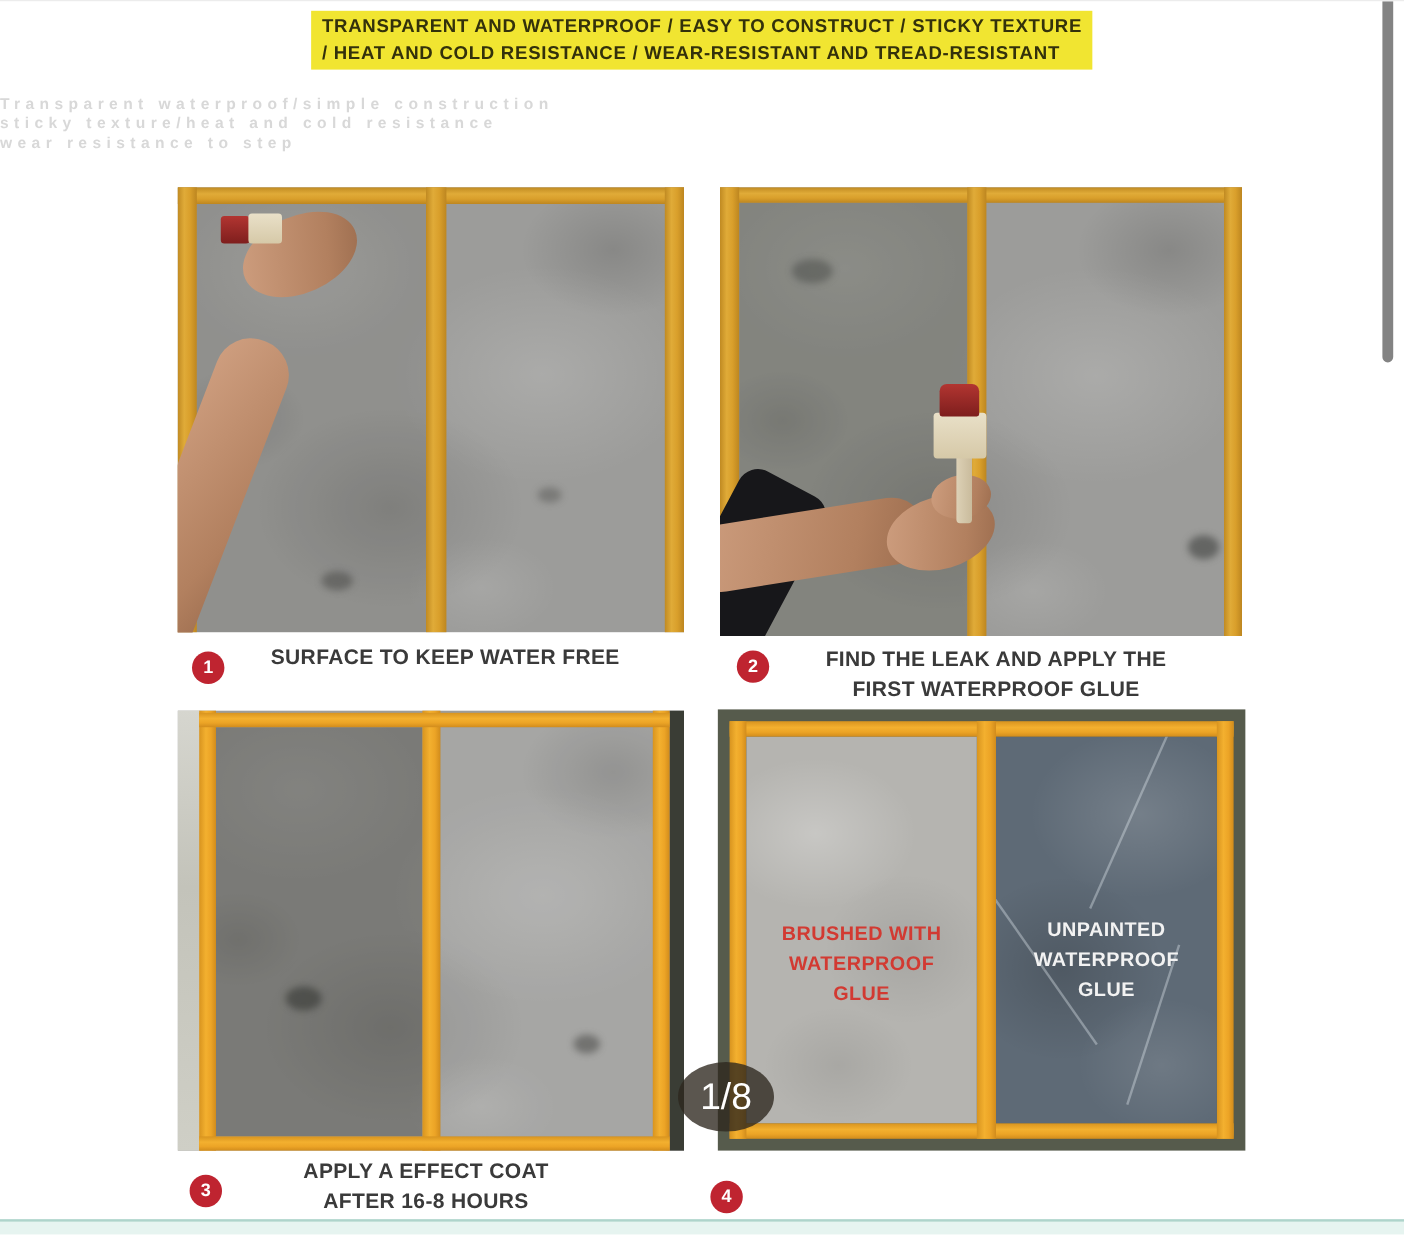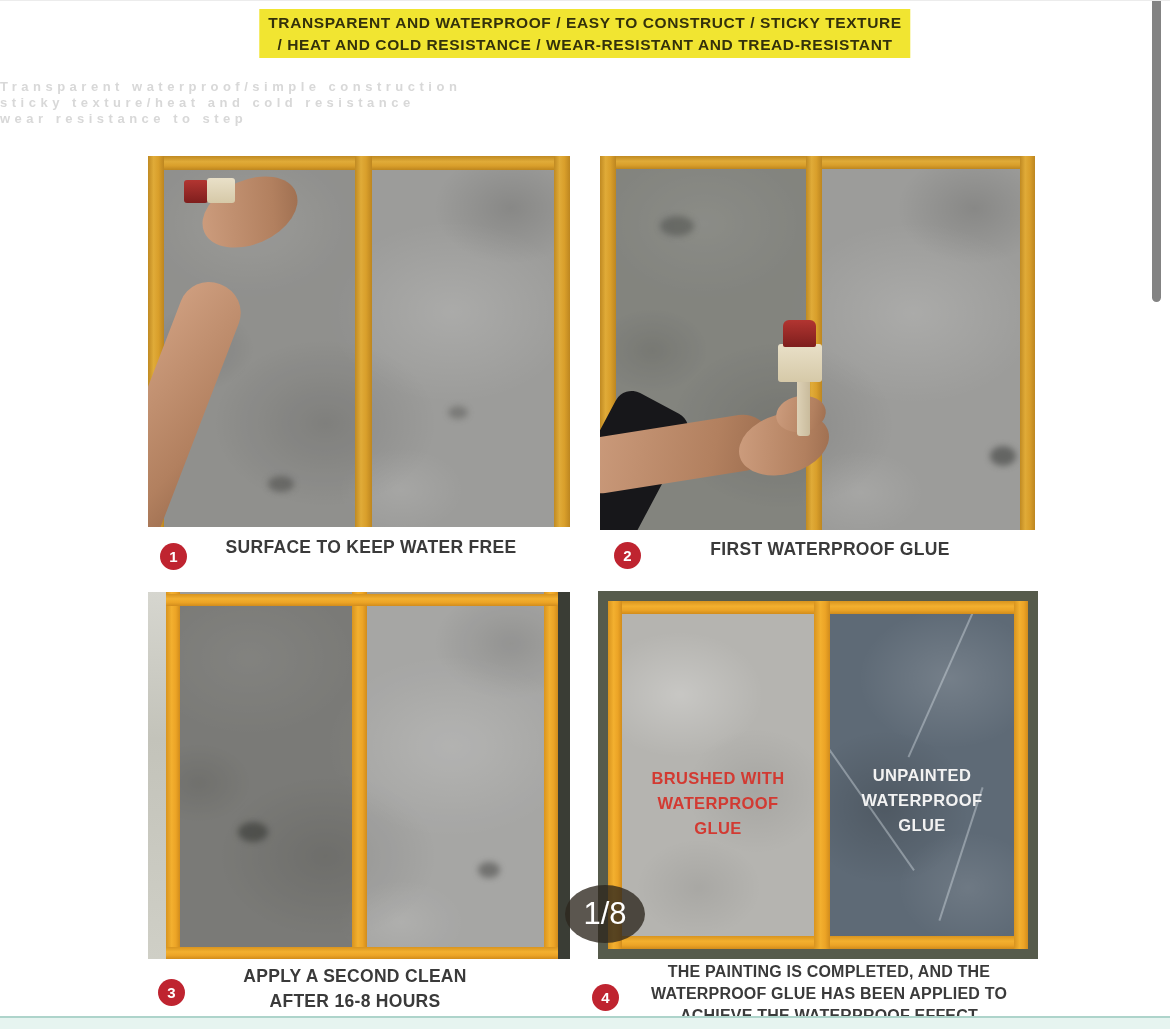--- a/index.html
+++ b/index.html
@@ -9,21 +9,21 @@
     position:relative; width:1170px; height:1029px;
     background:#ffffff; overflow:hidden; margin:0 auto;
     border-top:1px solid #ececec;
   }
 
   
   .banner {
     position:absolute; top:8px; left:50%; transform:translateX(-50%);
     background:#f1e531; color:#33310b;
     font-size:15.5px; font-weight:bold; letter-spacing:.6px;
-    line-height:21.5px; text-align:center; padding:3px 9px;
+    line-height:21.5px; text-align:left; padding:3px 9px;
     white-space:nowrap;
   }
 
   
   .watermark {
     position:absolute; top:78px; left:0; width:1170px;
     color:#d8d8d8; font-size:13px;
     letter-spacing:4.5px; line-height:16px; font-weight:bold;
   }
 
@@ -201,20 +201,21 @@
     <span>1</span>
   </div>
   <div class="caption" style="left:198px;top:534px;width:346px;">
     <div>SURFACE TO KEEP WATER FREE</div>
   </div>
 
   <div class="step-circle" style="left:614px;top:541px;">
     <span>2</span>
   </div>
   <div class="caption" style="left:650px;top:536px;width:360px;">
+    <div>FIND THE LEAK AND APPLY THE</div>
     <div>FIRST WATERPROOF GLUE</div>
   </div>
 
   <div class="panel" style="left:148px; top:591px; width:422px; height:367px;">
     <div class="concrete"></div>
     <div class="plaster-strip" style="left:0;width:20px;"></div>
     <div class="dark-strip" style="left:410px;width:12px;"></div>
     <div class="shade" style="left:32px;top:14px;width:172px;bottom:12px;background:rgba(58,60,54,.34);"></div>
     <div class="shade" style="left:219px;top:14px;width:177px;bottom:12px;background:rgba(255,255,255,.10);"></div>
     <div class="spot" style="left:90px;top:230px;width:30px;height:20px;background:rgba(40,42,38,.5);"></div>
@@ -248,32 +249,27 @@
       <div>UNPAINTED</div>
       <div>WATERPROOF</div>
       <div>GLUE</div>
     </div>
   </div>
 
   <div class="step-circle" style="left:158px;top:978px;">
     <span>3</span>
   </div>
   <div class="caption" style="left:185px;top:963px;width:340px;">
-    <div>APPLY A SECOND CLEAN</div>
+    <div>APPLY A EFFECT COAT</div>
     <div>AFTER 16-8 HOURS</div>
   </div>
 
   <div class="step-circle" style="left:592px;top:983px;">
     <span>4</span>
   </div>
-  <div class="caption small" style="left:628px;top:960px;width:402px;">
-    <div>THE PAINTING IS COMPLETED, AND THE</div>
-    <div>WATERPROOF GLUE HAS BEEN APPLIED TO</div>
-    <div>ACHIEVE THE WATERPROOF EFFECT</div>
-  </div>
 
   <div class="page-badge">
     <span>1/8</span>
   </div>
 
   <div class="scrollbar-thumb"></div>
 
   <div class="bottom-strip"></div>
 
 </div>

